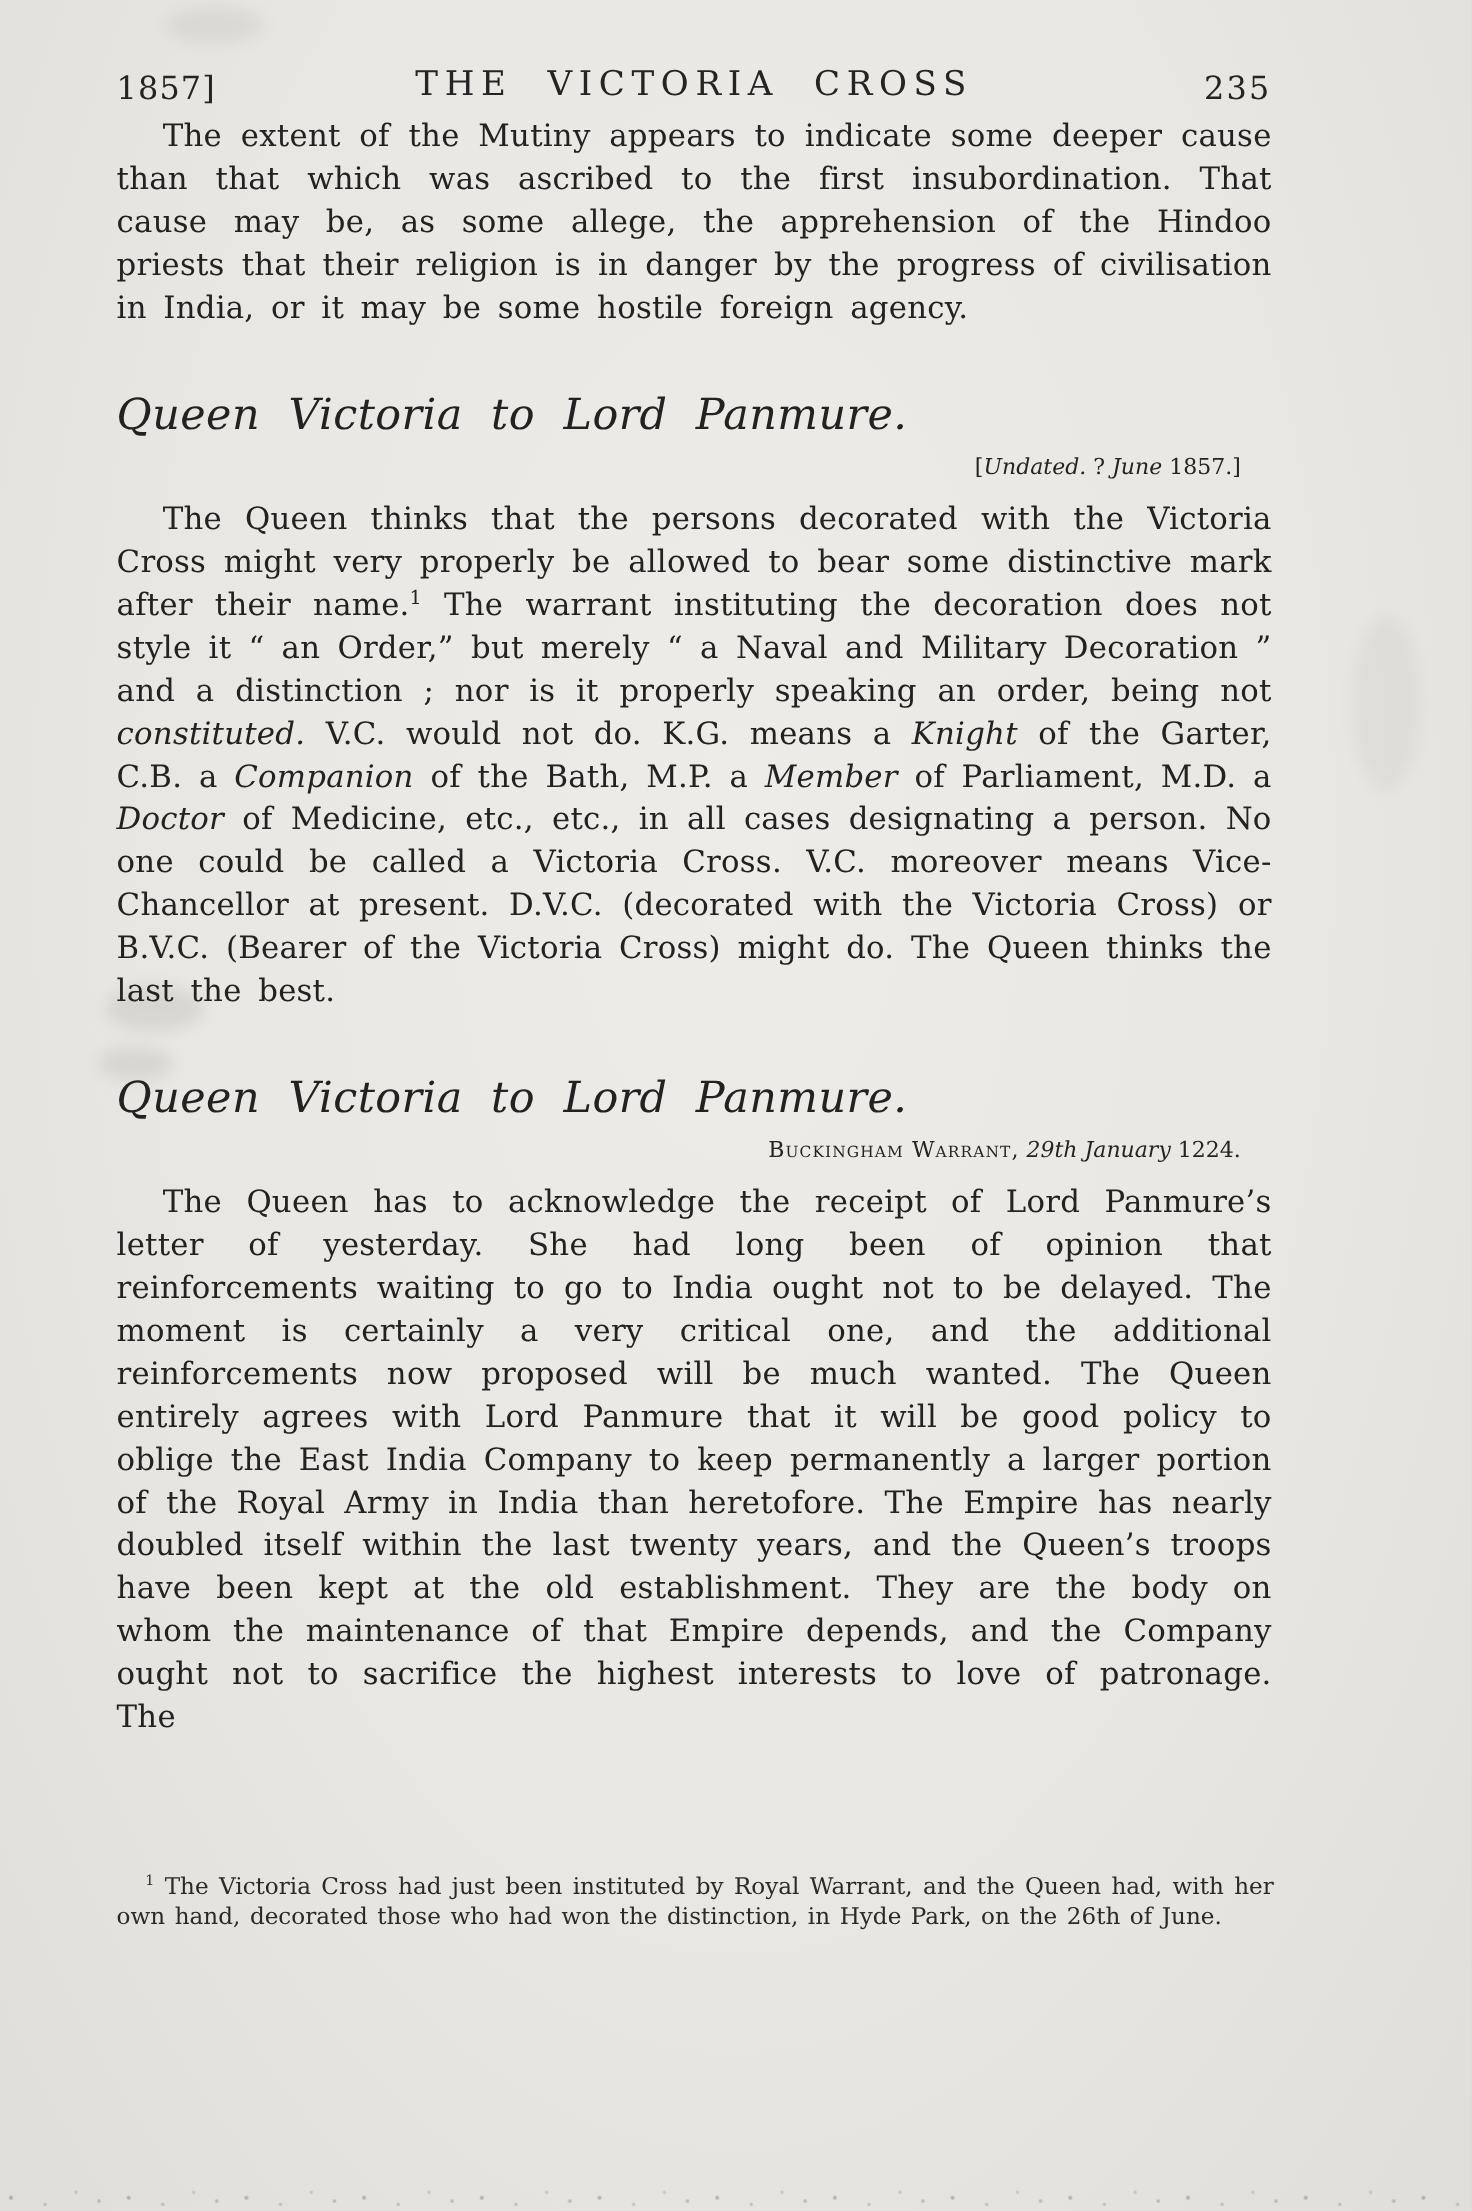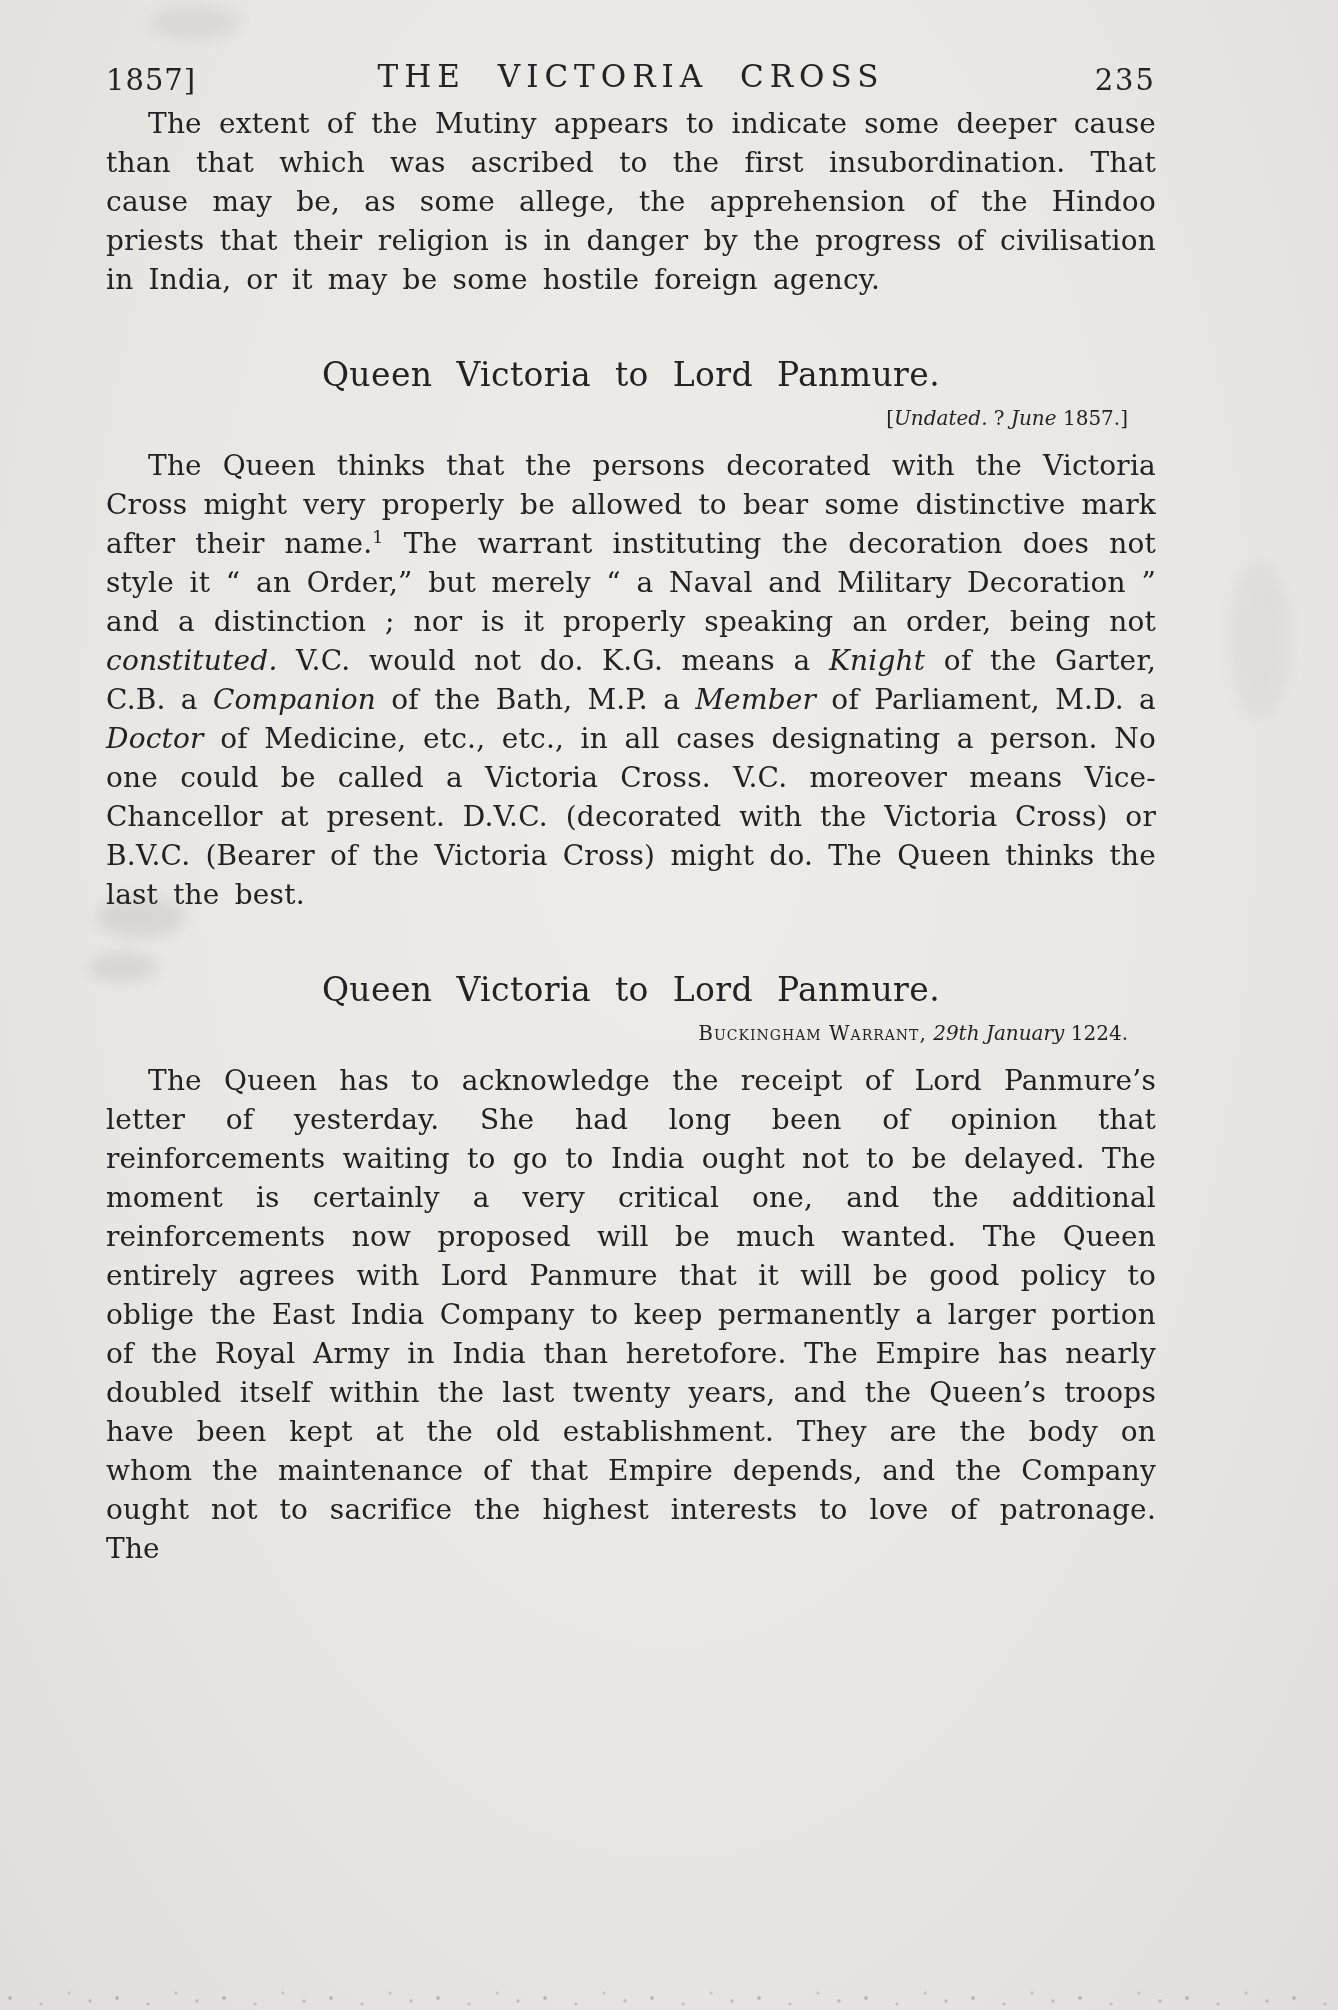--- a/index.html
+++ b/index.html
@@ -46,22 +46,22 @@
 
   .body {
     font-size: 28px; line-height: 39px;
     text-align: justify; word-spacing: 6px; letter-spacing: .2px;
     margin: 0; color: #222;
   }
   .noindent { text-indent: 0; margin-top: 12px; }
   .indent   { text-indent: 42px; }
 
   .letter-heading {
-    text-align: center;
-    font-size: 33px; word-spacing: 13px; letter-spacing: .4px;
+    font-style: italic; 
+    font-size: 39px; word-spacing: 13px; letter-spacing: .4px;
     margin: 56px 0 4px 0; color: #222;
   }
   .dateline {
     text-align: right; font-size: 20px;
     padding-right: 28px; margin: 12px 0 16px 0; color: #242424;
   }
   .it { font-style: italic; }
   .sc { font-variant: small-caps; letter-spacing: 1px; }
   sup { font-size: .62em; line-height: 0; }
 
@@ -99,14 +99,15 @@
     </div>
 
     <div>
       <div class="letter-heading">Queen Victoria to Lord Panmure.</div>
       <div class="dateline"><span class="sc">Buckingham Warrant,</span><span> </span><span class="it">29th January</span><span> 1224.</span></div>
       <p class="body indent">The Queen has to acknowledge the receipt of Lord Panmure’s letter of yesterday.  She had long been of opinion that reinforcements waiting to go to India ought not to be delayed.  The moment is certainly a very critical one, and the additional reinforcements now proposed will be much wanted. The Queen entirely agrees with Lord Panmure that it will be good policy to oblige the East India Company to keep permanently a larger portion of the Royal Army in India than heretofore.  The Empire has nearly doubled itself within the last twenty years, and the Queen’s troops have been kept at the old establishment.  They are the body on whom the maintenance of that Empire depends, and the Company ought not to sacrifice the highest interests to love of patronage.  The</p>
     </div>
 
   </div>
 
+  <div class="footnote"><sup>1</sup><span> The Victoria Cross had just been instituted by Royal Warrant, and the Queen had, with her own hand, decorated those who had won the distinction, in Hyde Park, on the 26th of June.</span></div>
 
 </div>
 
 </body></html>

